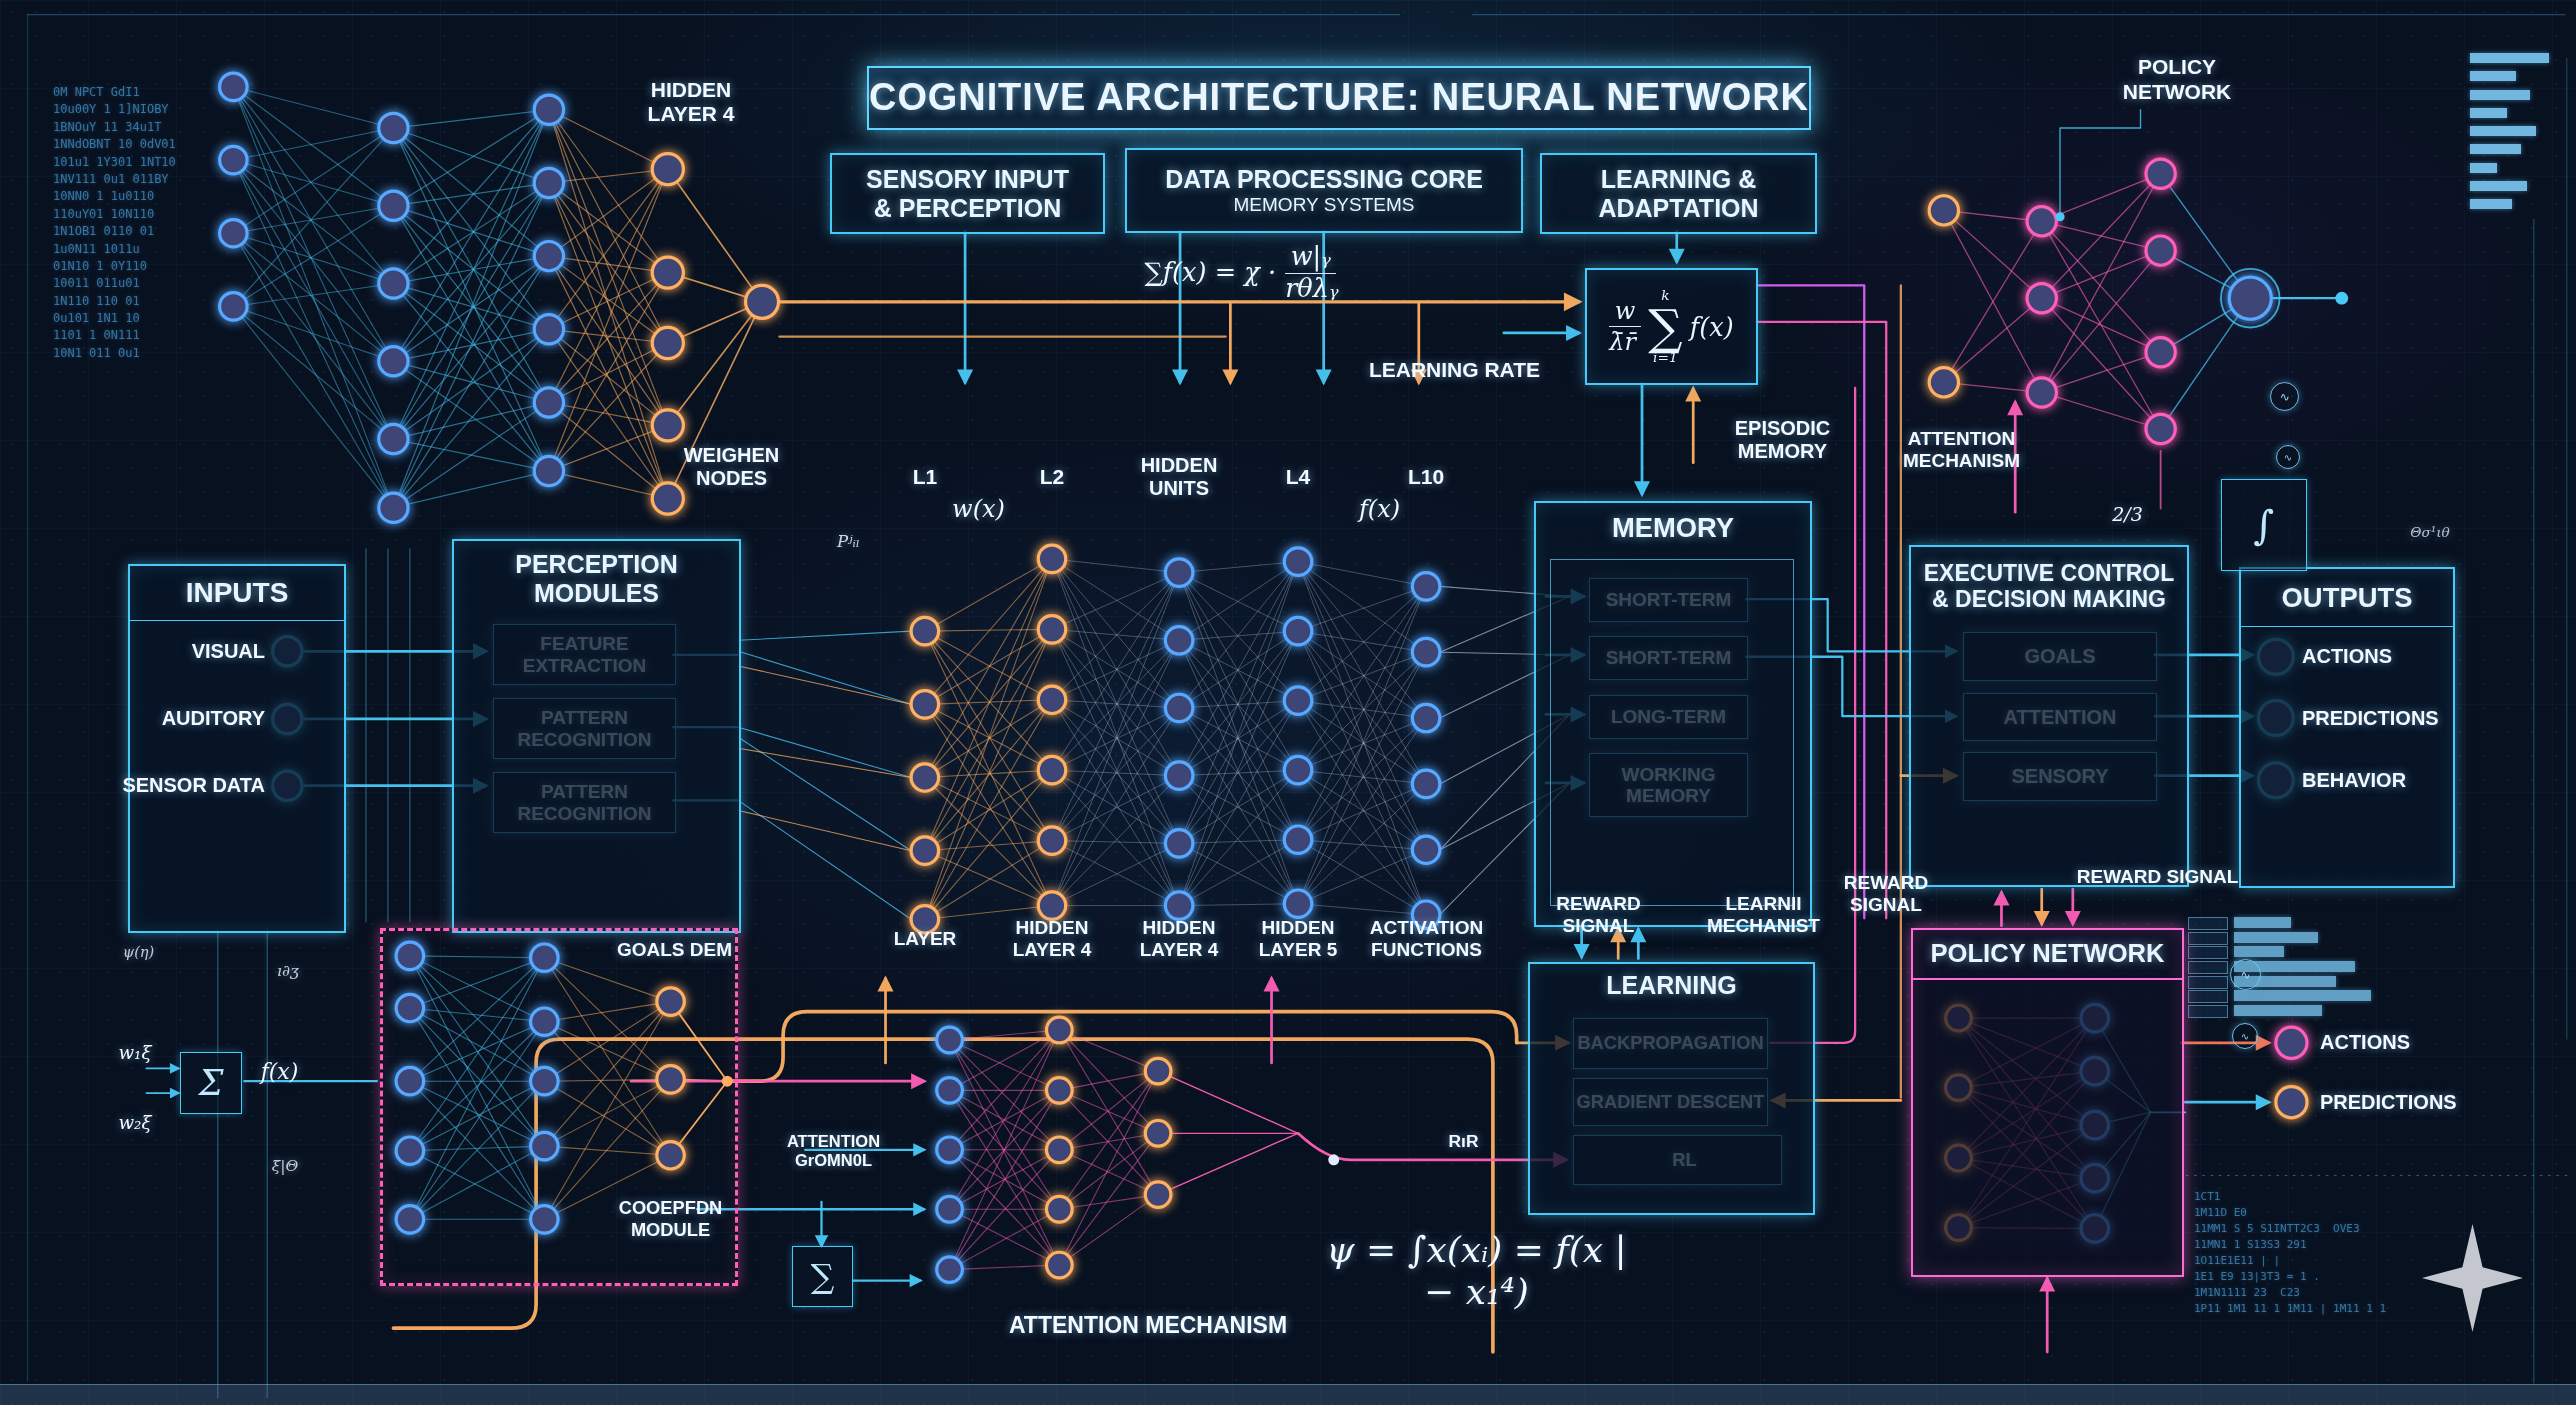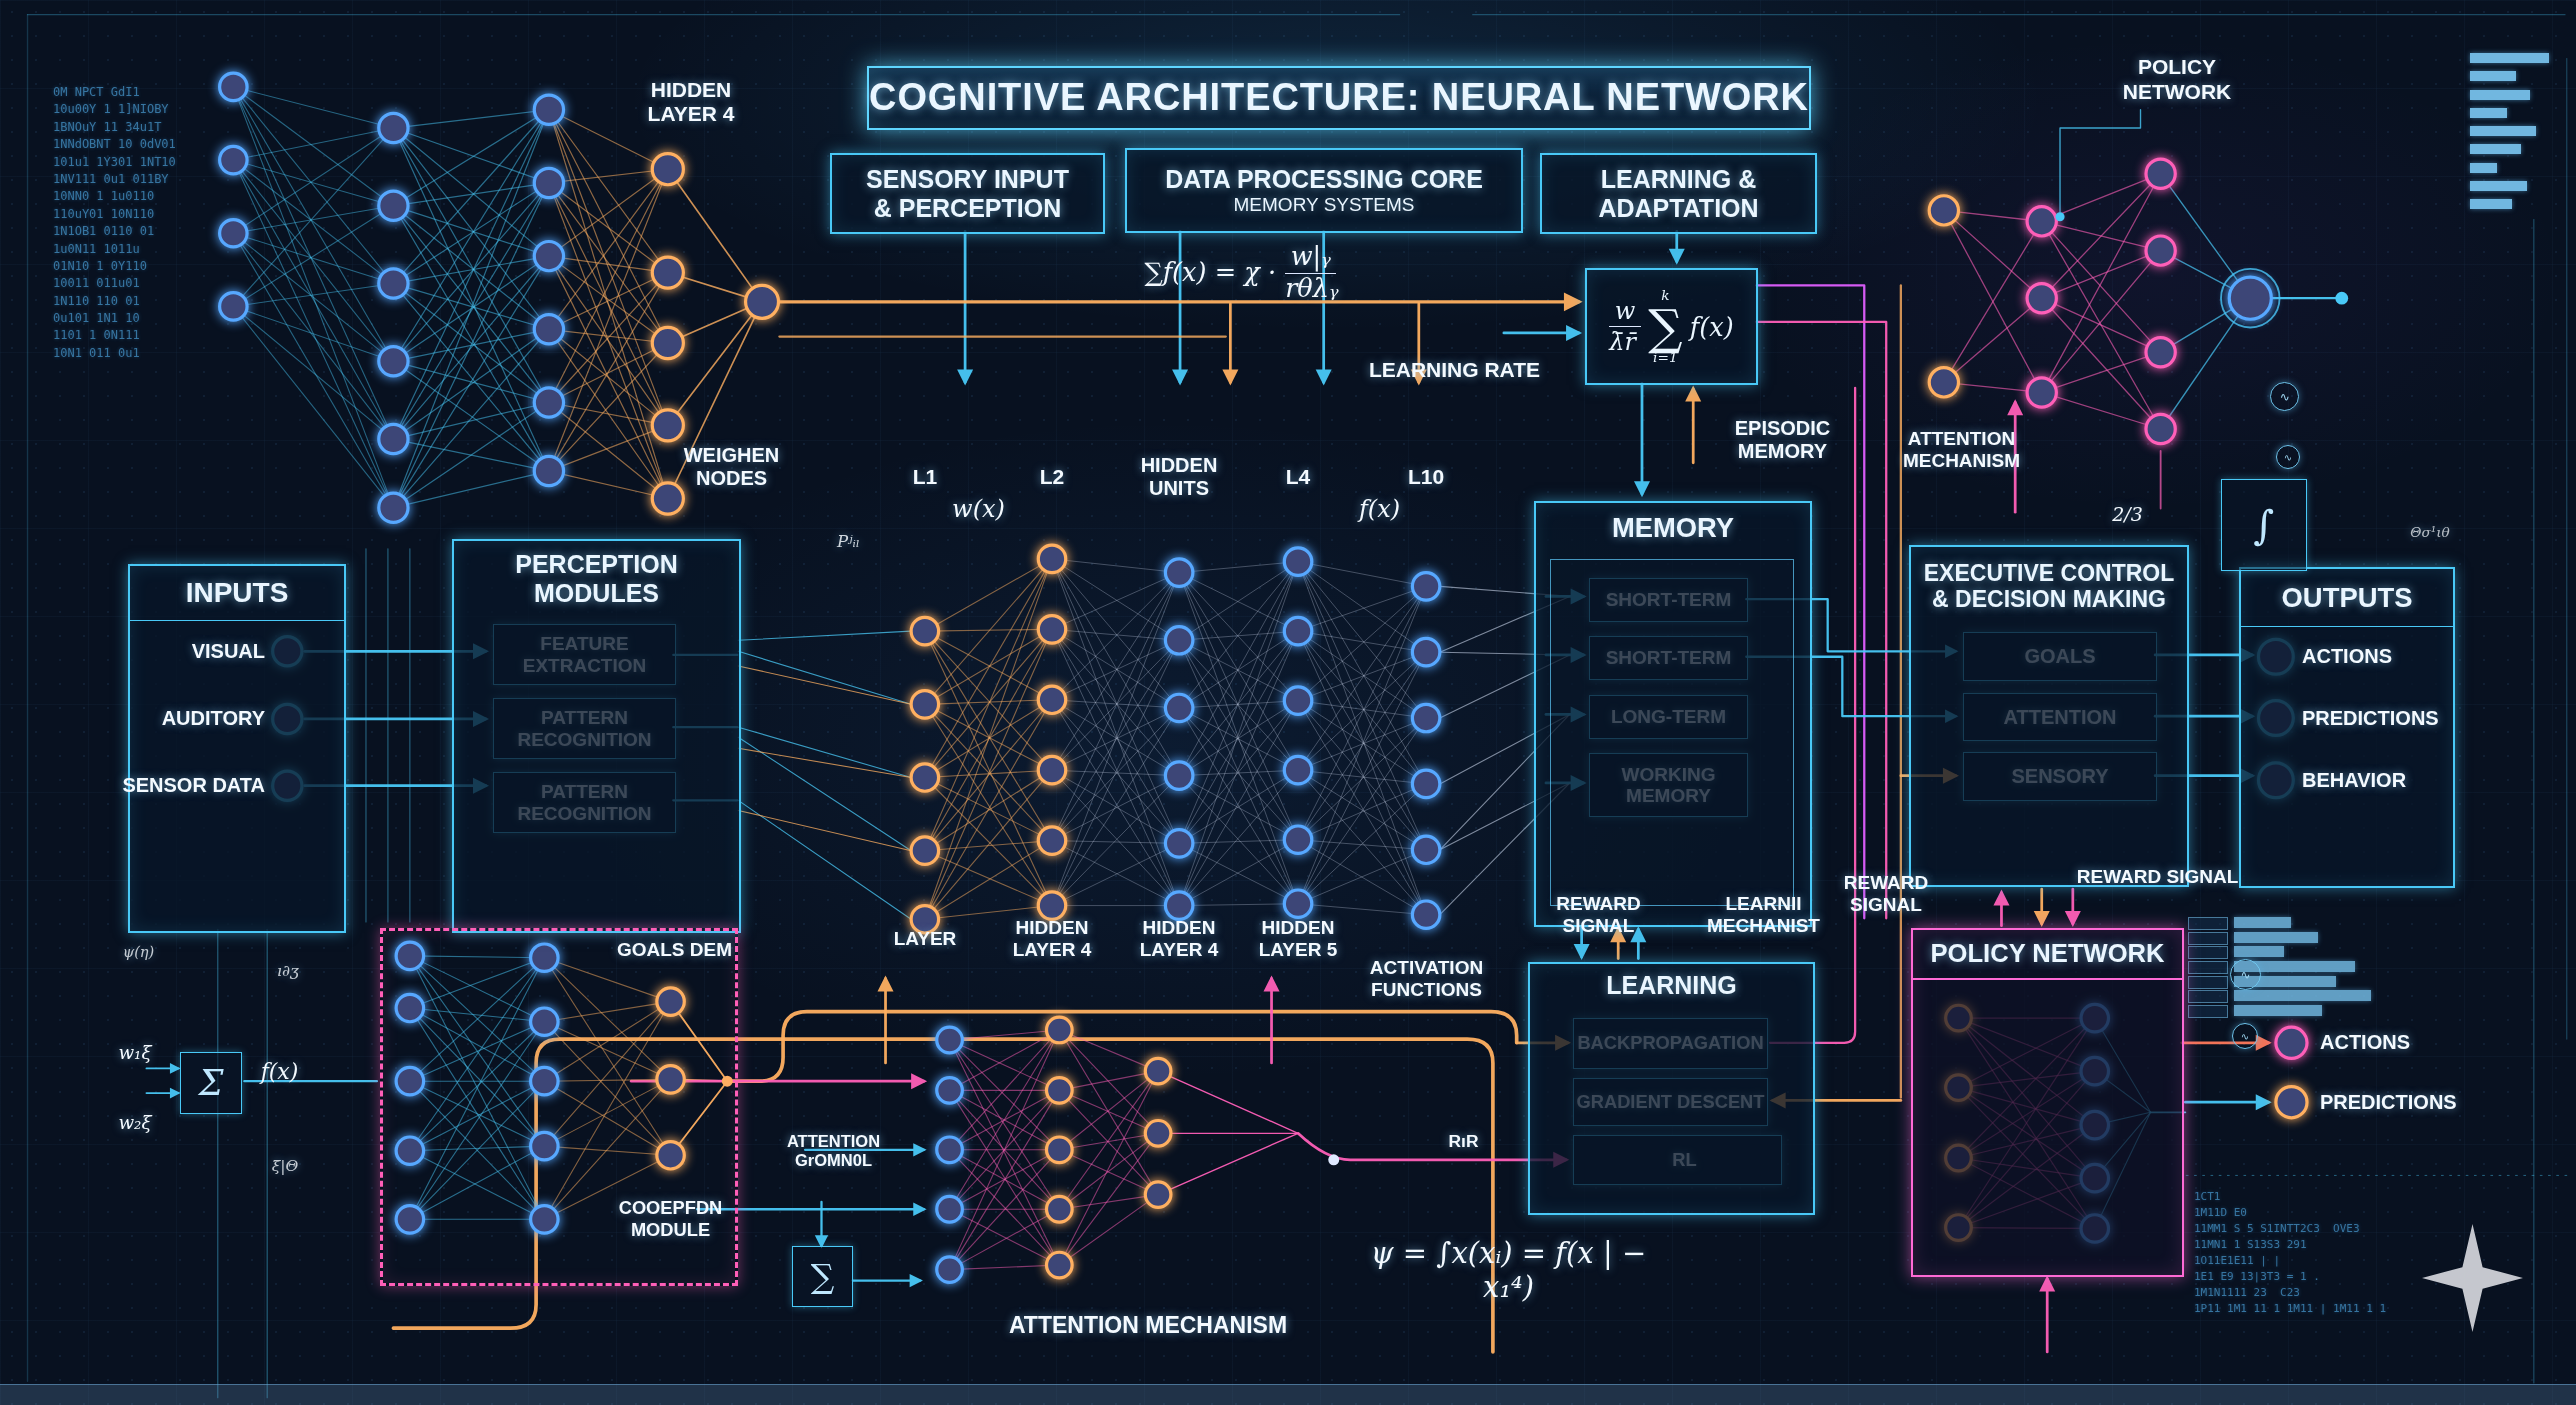--- a/index.html
+++ b/index.html
@@ -774,21 +774,21 @@
   <div class="lbl math" style="left:942px;top:494px;width:73px;height:31px;font-size:24px;">w(x)</div>
   <div class="lbl math" style="left:1343px;top:494px;width:73px;height:31px;font-size:24px;">f(x)</div>
   <div class="lbl math" style="left:821px;top:529px;width:55px;height:27.4px;font-size:16.5px;opacity:.85;">Pʲᵢₗ</div>
   <div class="lbl" style="left:884px;top:915px;width:82px;height:48px;font-size:19px;">LAYER</div>
   <div class="lbl" style="left:997px;top:915px;width:110px;height:48px;font-size:19px;">HIDDEN
 LAYER 4</div>
   <div class="lbl" style="left:1124px;top:915px;width:110px;height:48px;font-size:19px;">HIDDEN
 LAYER 4</div>
   <div class="lbl" style="left:1243px;top:915px;width:110px;height:48px;font-size:19px;">HIDDEN
 LAYER 5</div>
-  <div class="lbl" style="left:1367px;top:915px;width:119px;height:48px;font-size:19px;margin-top:40px;">ACTIVATION
+  <div class="lbl" style="left:1367px;top:915px;width:119px;height:48px;font-size:19px;">ACTIVATION
 FUNCTIONS</div>
 
   <div class="box" style="left:128px;top:564px;width:214px;height:365px;">
     <div class="bt" style="font-size:28px;padding:11px 0;border-bottom:1.8px solid #49c9f7;">INPUTS</div>
   </div>
   <div class="lbl" style="left:137px;top:636px;width:128px;height:31px;font-size:20px;justify-content:flex-end;">VISUAL</div>
   <div class="lbl" style="left:137px;top:703px;width:128px;height:31px;font-size:20px;justify-content:flex-end;">AUDITORY</div>
   <div class="lbl" style="left:119px;top:770px;width:146px;height:31px;font-size:20px;justify-content:flex-end;">SENSOR DATA</div>
 
   <div class="box" style="left:452px;top:539px;width:285px;height:390px;">
@@ -853,21 +853,21 @@
   <div class="lbl" style="left:604px;top:1191px;width:133px;height:55px;font-size:18.3px;">COOEPFDN
 MODULE</div>
 
   <div class="lbl" style="left:774px;top:1122px;width:119px;height:57px;font-size:16.5px;">ATTENTION
 GrOMN0L</div>
   <div class="lbl" style="left:988px;top:1308px;width:320px;height:35px;font-size:23px;">ATTENTION MECHANISM</div>
   <div class="ibox" style="left:792px;top:1246px;width:59px;height:59px;">
     <span class="math" style="font-size:33px;color:#bfe8ff;">∑</span>
   </div>
   <div class="lbl" style="left:1427px;top:1127px;width:73px;height:27.4px;font-size:17.4px;">RıR</div>
-  <div class="lbl math" style="left:1344px;top:1244px;width:329px;height:53px;font-size:29px;font-weight:normal;">ψ = ∫x(xᵢ) = f(x | − x₁⁴)</div>
+  <div class="lbl math" style="left:1312px;top:1244px;width:329px;height:53px;font-size:36px;font-weight:normal;">ψ = ∫x(xᵢ) = f(x | − x₁⁴)</div>
 
   <div class="ibox" style="left:180px;top:1052px;width:60px;height:60px;">
     <span class="math" style="font-size:35px;color:#bfe8ff;">Σ</span>
   </div>
   <div class="lbl math" style="left:112px;top:1039px;width:46px;height:27.4px;font-size:18.3px;">w₁ξ</div>
   <div class="lbl math" style="left:112px;top:1109px;width:46px;height:27.4px;font-size:18.3px;">w₂ξ</div>
   <div class="lbl math" style="left:252px;top:1057px;width:55px;height:29px;font-size:22px;">f(x)</div>
   <div class="lbl math" style="left:265px;top:959px;width:46px;height:25.6px;font-size:15.6px;opacity:.8;">ı∂ʒ</div>
   <div class="lbl math" style="left:262px;top:1154px;width:46px;height:25.6px;font-size:15.6px;opacity:.8;">ξ̄|Θ</div>
   <div class="lbl math" style="left:113px;top:940px;width:51px;height:25.6px;font-size:14.6px;opacity:.8;">ψ(η)</div>

